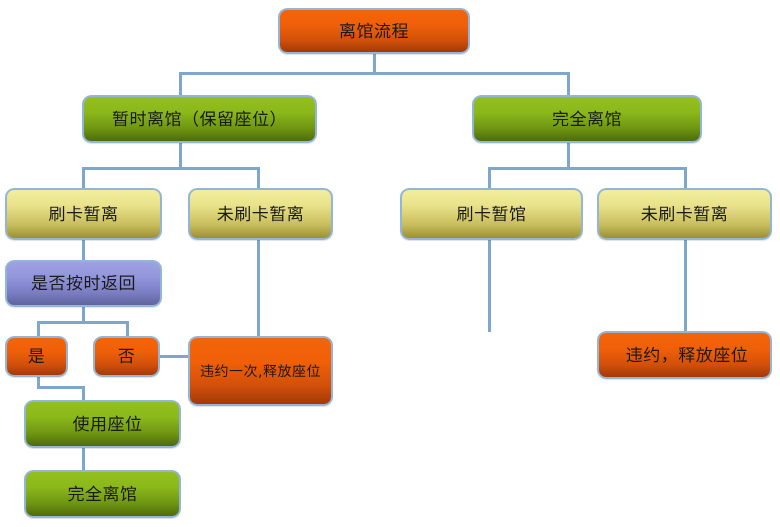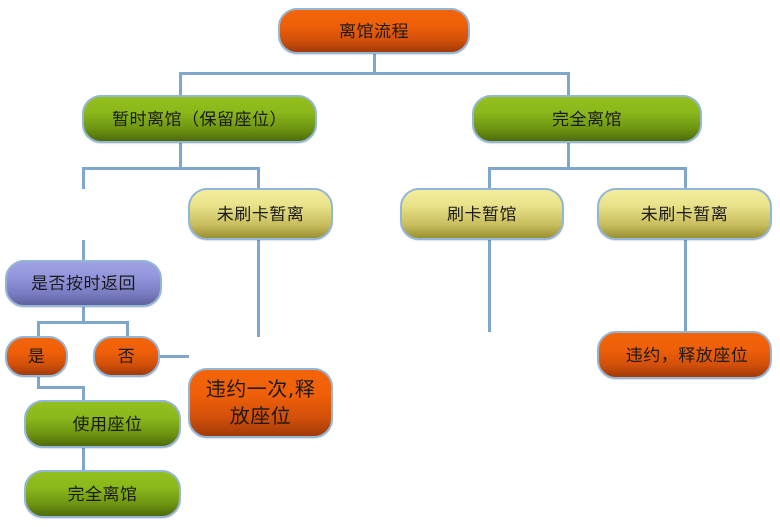--- a/index.html
+++ b/index.html
@@ -25,21 +25,21 @@
     background: #7FA6CD;
   }
   .conn.v { width: 3px; }
   .conn.h { height: 3px; }
 
   
   .node {
     position: absolute;
     box-sizing: border-box;
     border: 2px solid #94B6D6;
-    border-radius: 19px;
+    border-radius: 9px;
     display: flex;
     align-items: center;
     justify-content: center;
     text-align: center;
     color: #1a1a1a;
     font-size: 17px;
     line-height: 1.18;
     letter-spacing: 0.5px;
     padding: 2px 6px;
     z-index: 2;
@@ -58,21 +58,21 @@
     background: linear-gradient(to bottom, #93C01E 0%, #8BB81A 35%, #6E9512 72%, #4E6B0A 100%);
     margin-left: 19px;
   }
   .theme-khaki {
     background: linear-gradient(to bottom, #F2EE9E 0%, #E9E28A 32%, #C9BE5E 72%, #9C9132 100%);
   }
   .theme-purple {
     background: linear-gradient(to bottom, #9EA1E2 0%, #9396DC 34%, #7A7DC2 72%, #5F639E 100%);
   }
 
-  .node.two-line { font-size: 20px; line-height: 1.35; margin-top: 32px; }
+  .node.two-line { font-size: 14px; line-height: 1.35; }
 </style>
 </head>
 <body>
 
 <div id="canvas">
 
 <div class="conn v" style="left: 373px; top: 54px; height: 20px; background: rgb(127, 166, 205);"></div>
     <div class="conn h" style="left: 179px; top: 72px; width: 391px; background: rgb(127, 166, 205);"></div>
     <div class="conn v" style="left: 179px; top: 72px; height: 24px; background: rgb(127, 166, 205);"></div>
     <div class="conn v" style="left: 567px; top: 72px; height: 24px; background: rgb(127, 166, 205);"></div>
@@ -99,24 +99,27 @@
     <div class="conn v" style="left: 82px; top: 448px; height: 23px; background: rgb(127, 166, 205);"></div>
     <div class="node theme-orange" style="left: 278px; top: 8px; width: 192px; height: 46px; border-color: rgb(148, 182, 214);">
       <span class="label">离馆流程</span>
     </div>
     <div class="node theme-green" style="left: 63px; top: 95px; width: 235px; height: 48px; border-color: rgb(148, 182, 214);">
       <span class="label">暂时离馆（保留座位）</span>
     </div>
     <div class="node theme-green" style="left: 453px; top: 95px; width: 230px; height: 48px; border-color: rgb(148, 182, 214);">
       <span class="label">完全离馆</span>
     </div>
+    <div class="node theme-khaki" style="left: 5px; top: 188px; width: 157px; height: 52px; border-color: rgb(148, 182, 214);">
+      <span class="label">刷卡暂离</span>
+    </div>
     <div class="node theme-khaki" style="left: 188px; top: 188px; width: 145px; height: 52px; border-color: rgb(148, 182, 214);">
       <span class="label">未刷卡暂离</span>
     </div>
-    <div class="node theme-khaki" style="left: 400px; top: 188px; width: 164px; height: 52px; border-color: rgb(148, 182, 214);">
+    <div class="node theme-khaki" style="left: 400px; top: 188px; width: 183px; height: 52px; border-color: rgb(148, 182, 214);">
       <span class="label">刷卡暂馆</span>
     </div>
     <div class="node theme-khaki" style="left: 597px; top: 188px; width: 175px; height: 52px; border-color: rgb(148, 182, 214);">
       <span class="label">未刷卡暂离</span>
     </div>
     <div class="node theme-purple" style="left: 5px; top: 260px; width: 157px; height: 47px; border-color: rgb(148, 182, 214); align-items: center;">
       <span class="label">是否按时返回</span>
     </div>
     <div class="node theme-orange" style="left: 5px; top: 336px; width: 63px; height: 41px; border-color: rgb(148, 182, 214);">
       <span class="label">是</span>

